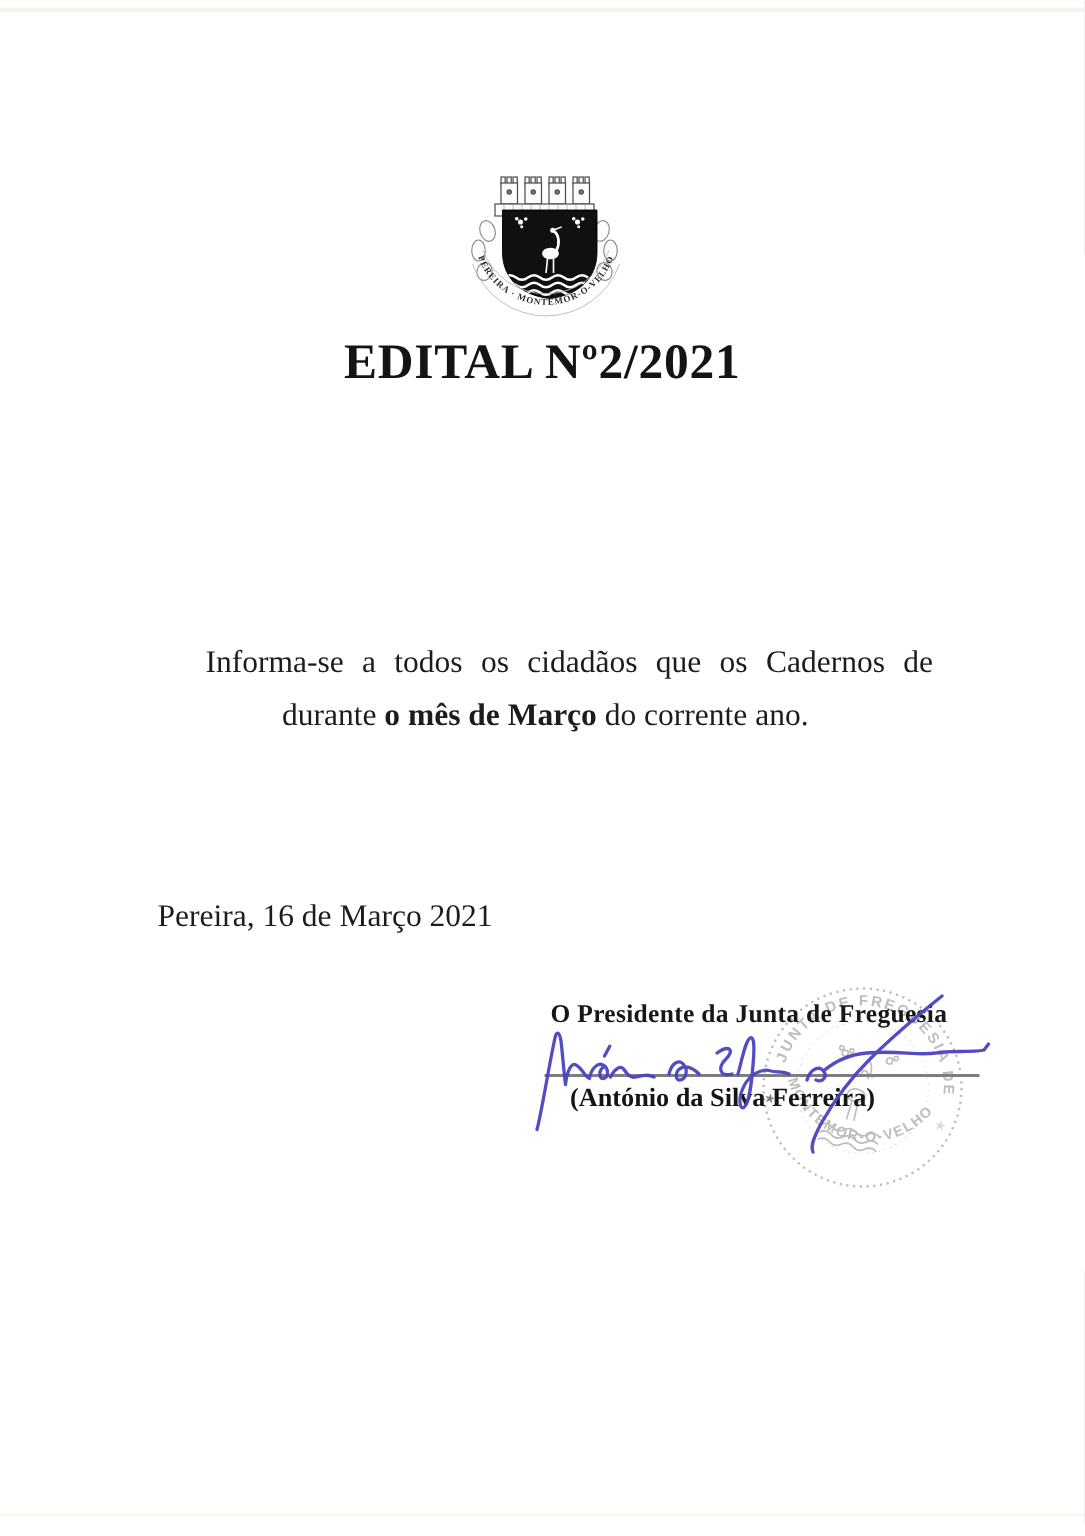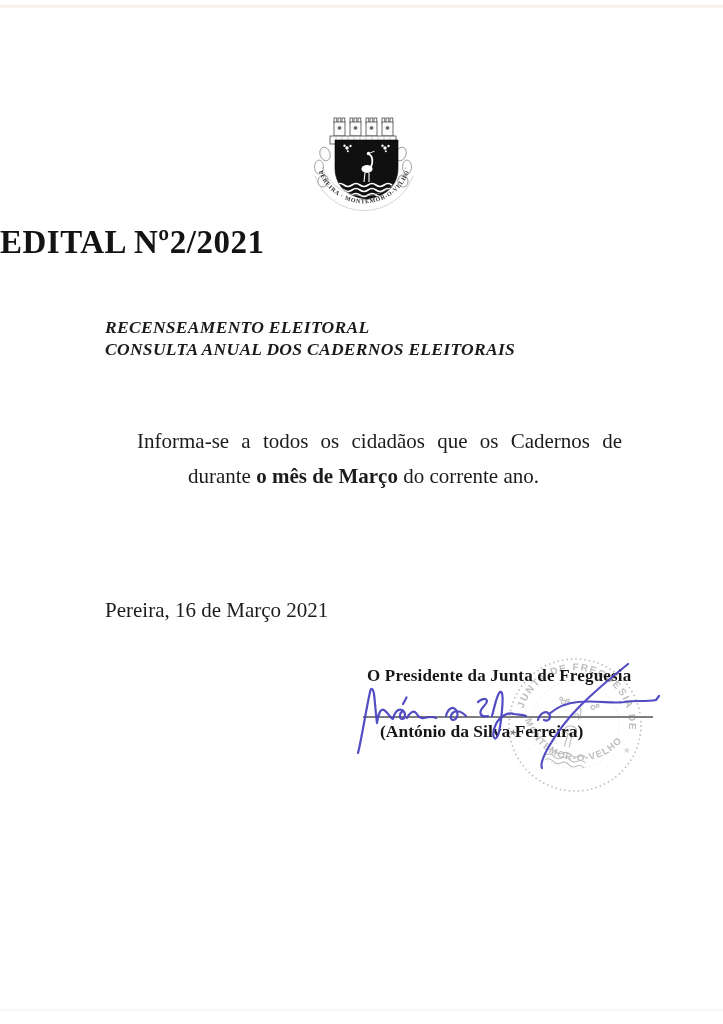--- a/index.html
+++ b/index.html
@@ -12,20 +12,21 @@
     font-family:"Liberation Serif", serif;
     color:#1a1a1a;
   }
   .scan-edge-top{position:absolute;left:0;top:5px;width:723px;height:3px;background:#f1e9d9;opacity:.55;}
   .scan-edge-bottom{position:absolute;left:0;top:1009px;width:723px;height:2px;background:#f3efe4;opacity:.5;}
 
   .crest{position:absolute;left:303px;top:110px;width:120px;height:112px;}
 
   .title{
     position:absolute;left:0;top:224px;width:723px;
+    text-align:center;
     font-size:33px;font-weight:bold;letter-spacing:.5px;
     color:#141414;
   }
   .subject{
     position:absolute;left:105px;top:316px;width:520px;
     font-size:17.5px;font-weight:bold;font-style:italic;
     line-height:22px;letter-spacing:.3px;color:#1b1b1b;
   }
   .bodytext{
     position:absolute;left:105px;top:424px;width:517px;
@@ -149,24 +150,20 @@
       <path d="M12 66 A 52 52 0 0 0 110 66" fill="none" stroke="#b8b8b8" stroke-width="0.6"></path>
       <path id="crestArc" d="M16 62 A 48 48 0 0 0 106 62" fill="none"></path>
       <text font-size="6" font-weight="bold" letter-spacing="0.7" fill="#2b2b2b" font-family="Liberation Serif, serif">
         <textPath href="#crestArc" startOffset="50%" text-anchor="middle">PEREIRA · MONTEMOR-O-VELHO</textPath>
       </text>
     </g>
   </svg>
 
   <div class="title">EDITAL Nº2/2021</div>
 
-  <div class="subject">
-    <div>RECENSEAMENTO ELEITORAL</div>
-    <div>CONSULTA ANUAL DOS CADERNOS ELEITORAIS</div>
-  </div>
 
   <div class="bodytext">
     <div class="jline">Informa-se a todos os cidadãos que os Cadernos de</div>
     <div class="lline"><span>durante </span><b>o mês de Março</b><span> do corrente ano.</span></div>
   </div>
 
   <div class="dateline">Pereira, 16 de Março 2021</div>
 
   <svg class="stamp" viewBox="0 0 160 160">
     <g transform="rotate(12 80 80)">

